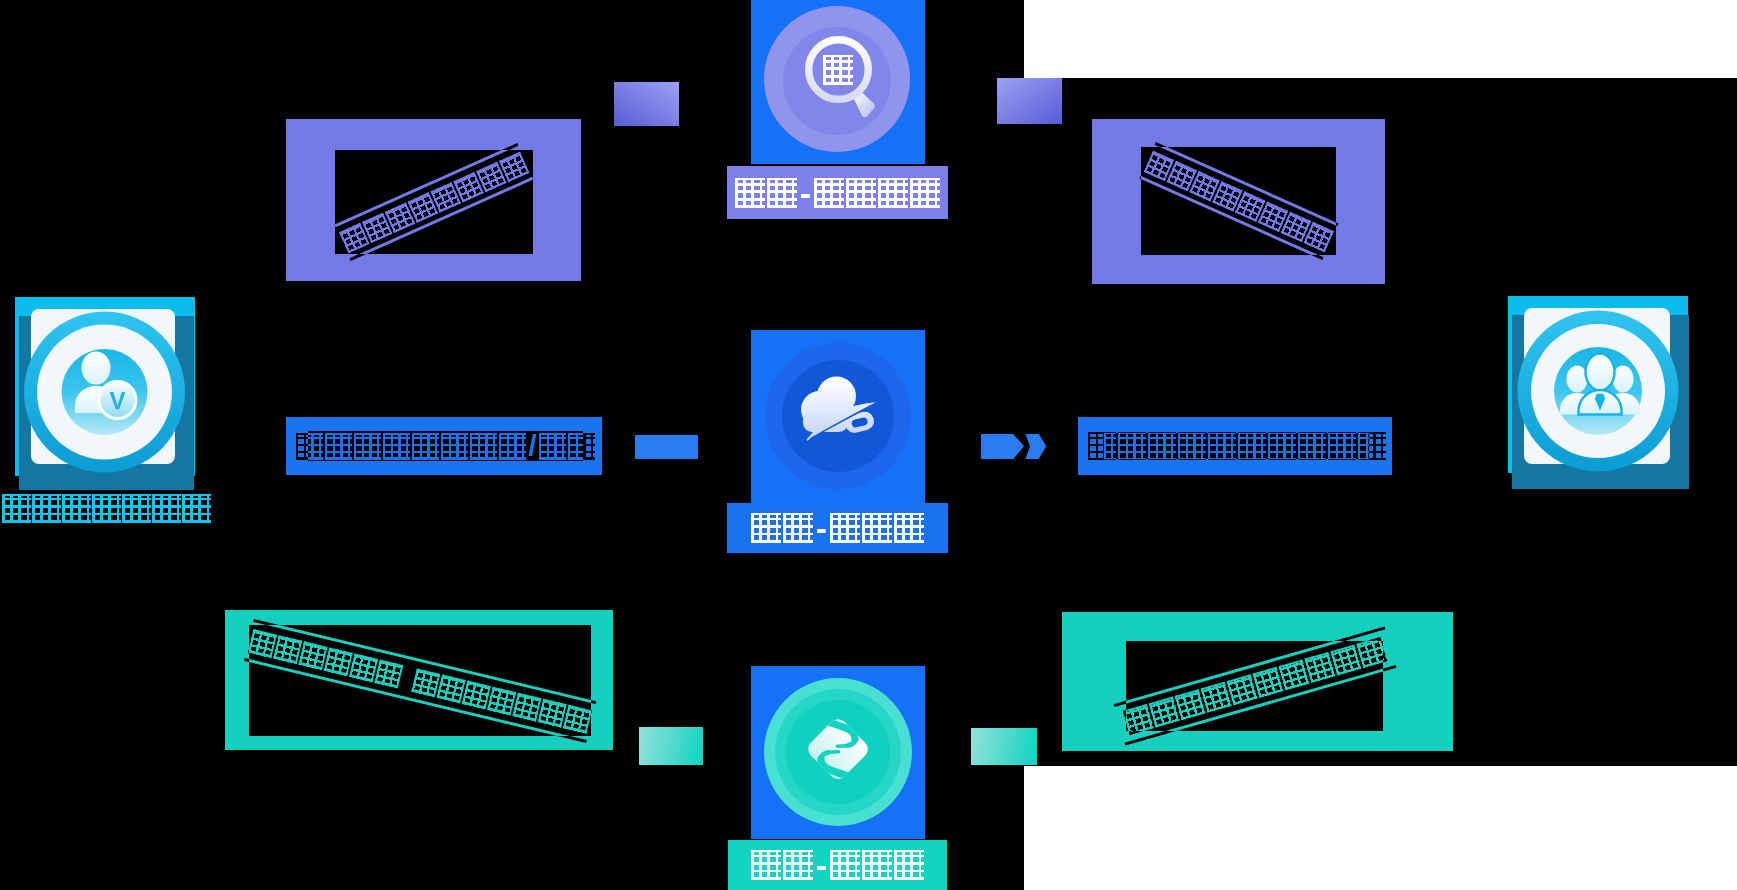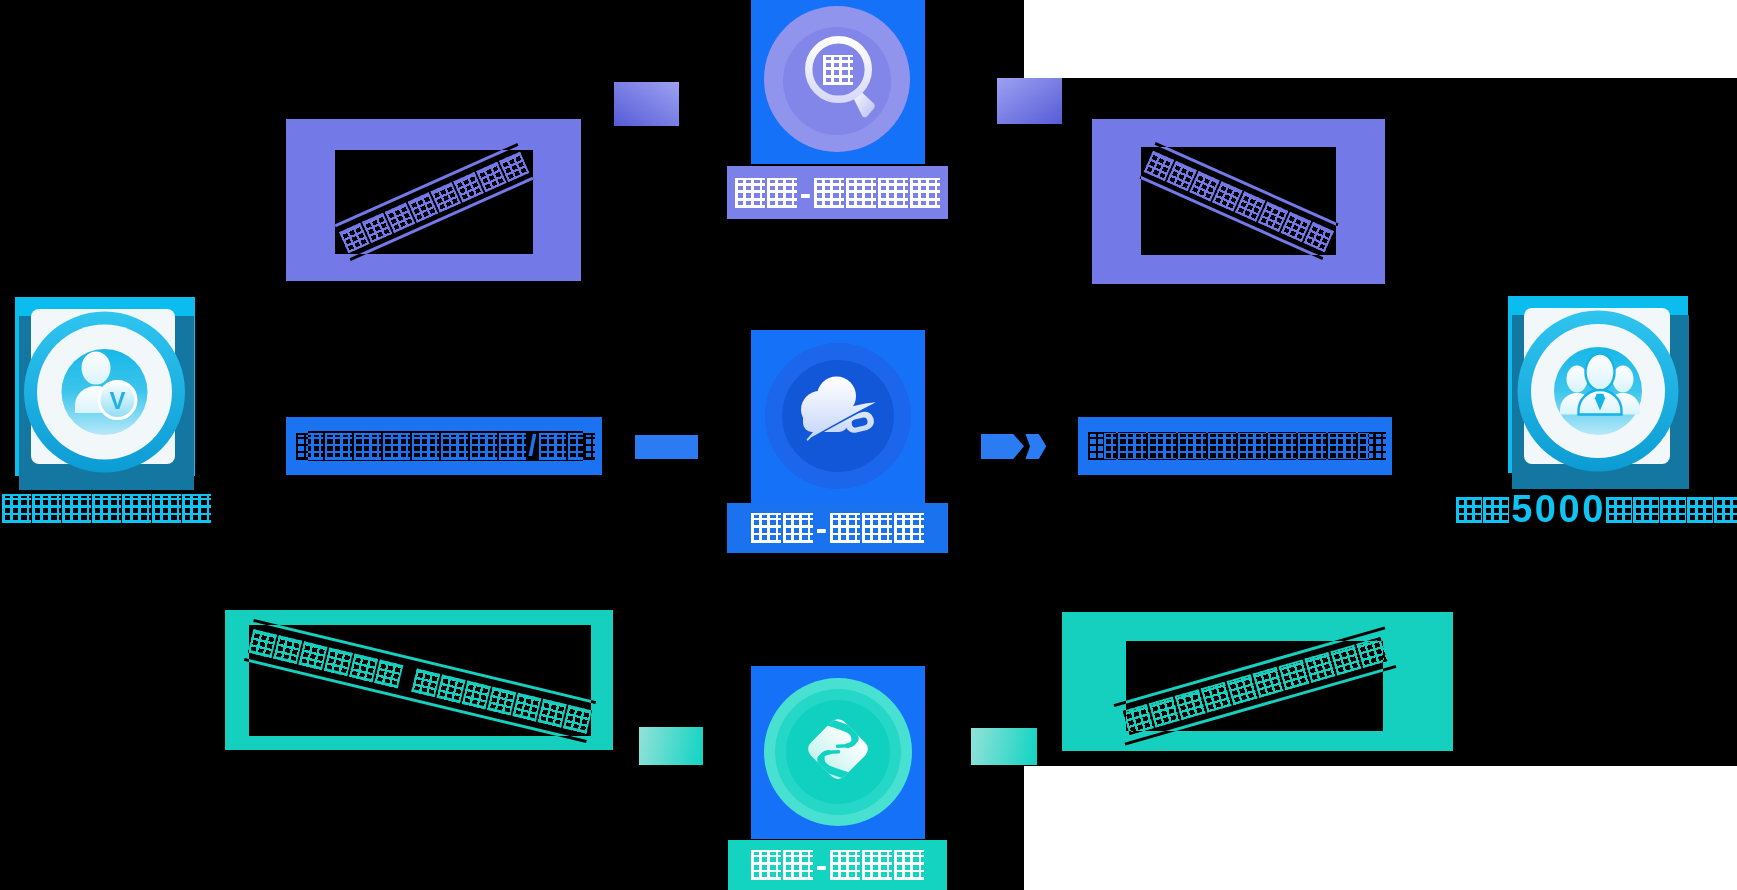--- a/index.html
+++ b/index.html
@@ -291,22 +291,12 @@
 <g fill="url(#persong)">
  <ellipse cx="77" cy="89" rx="10.5" ry="13.5"></ellipse>
  <path d="M60,124.5 v-5 a17,16.5 0 0 1 34,0 v5 z"></path>
  <ellipse cx="123" cy="89" rx="10.5" ry="13.5"></ellipse>
  <path d="M106,124.5 v-5 a17,16.5 0 0 1 34,0 v5 z"></path>
  <ellipse cx="100" cy="82" rx="14.5" ry="18.5" stroke="#16b3e5" stroke-width="2.4"></ellipse>
  <path d="M78.5,124.5 v-4 a21.5,20.5 0 0 1 43,0 v4 z" stroke="#16b3e5" stroke-width="2.4"></path>
  <path d="M96.7,103.8 h6.6 l1.8,4.6 -5.1,12 -5.1,-12 z" fill="#16b3e5"></path>
 </g>
 </svg>
-<div class="abs row" style="left:1459px;top:496px;width:278px;height:27px;gap:1px">
-      <i class="zh c" style="--s:26px"></i>
-      <i class="zh c" style="--s:26px"></i>
-      <span style="color:#0fc3f3;font-weight:bold;font-size:38px;line-height:27px;letter-spacing:2.5px;margin:0 -1px 0 1px">5000</span>
-      <i class="zh c" style="--s:26px"></i>
-      <i class="zh c" style="--s:26px"></i>
-      <i class="zh c" style="--s:26px"></i>
-      <i class="zh c" style="--s:26px"></i>
-      <i class="zh c" style="--s:26px"></i>
-    </div>
 </div>
 </body></html>

